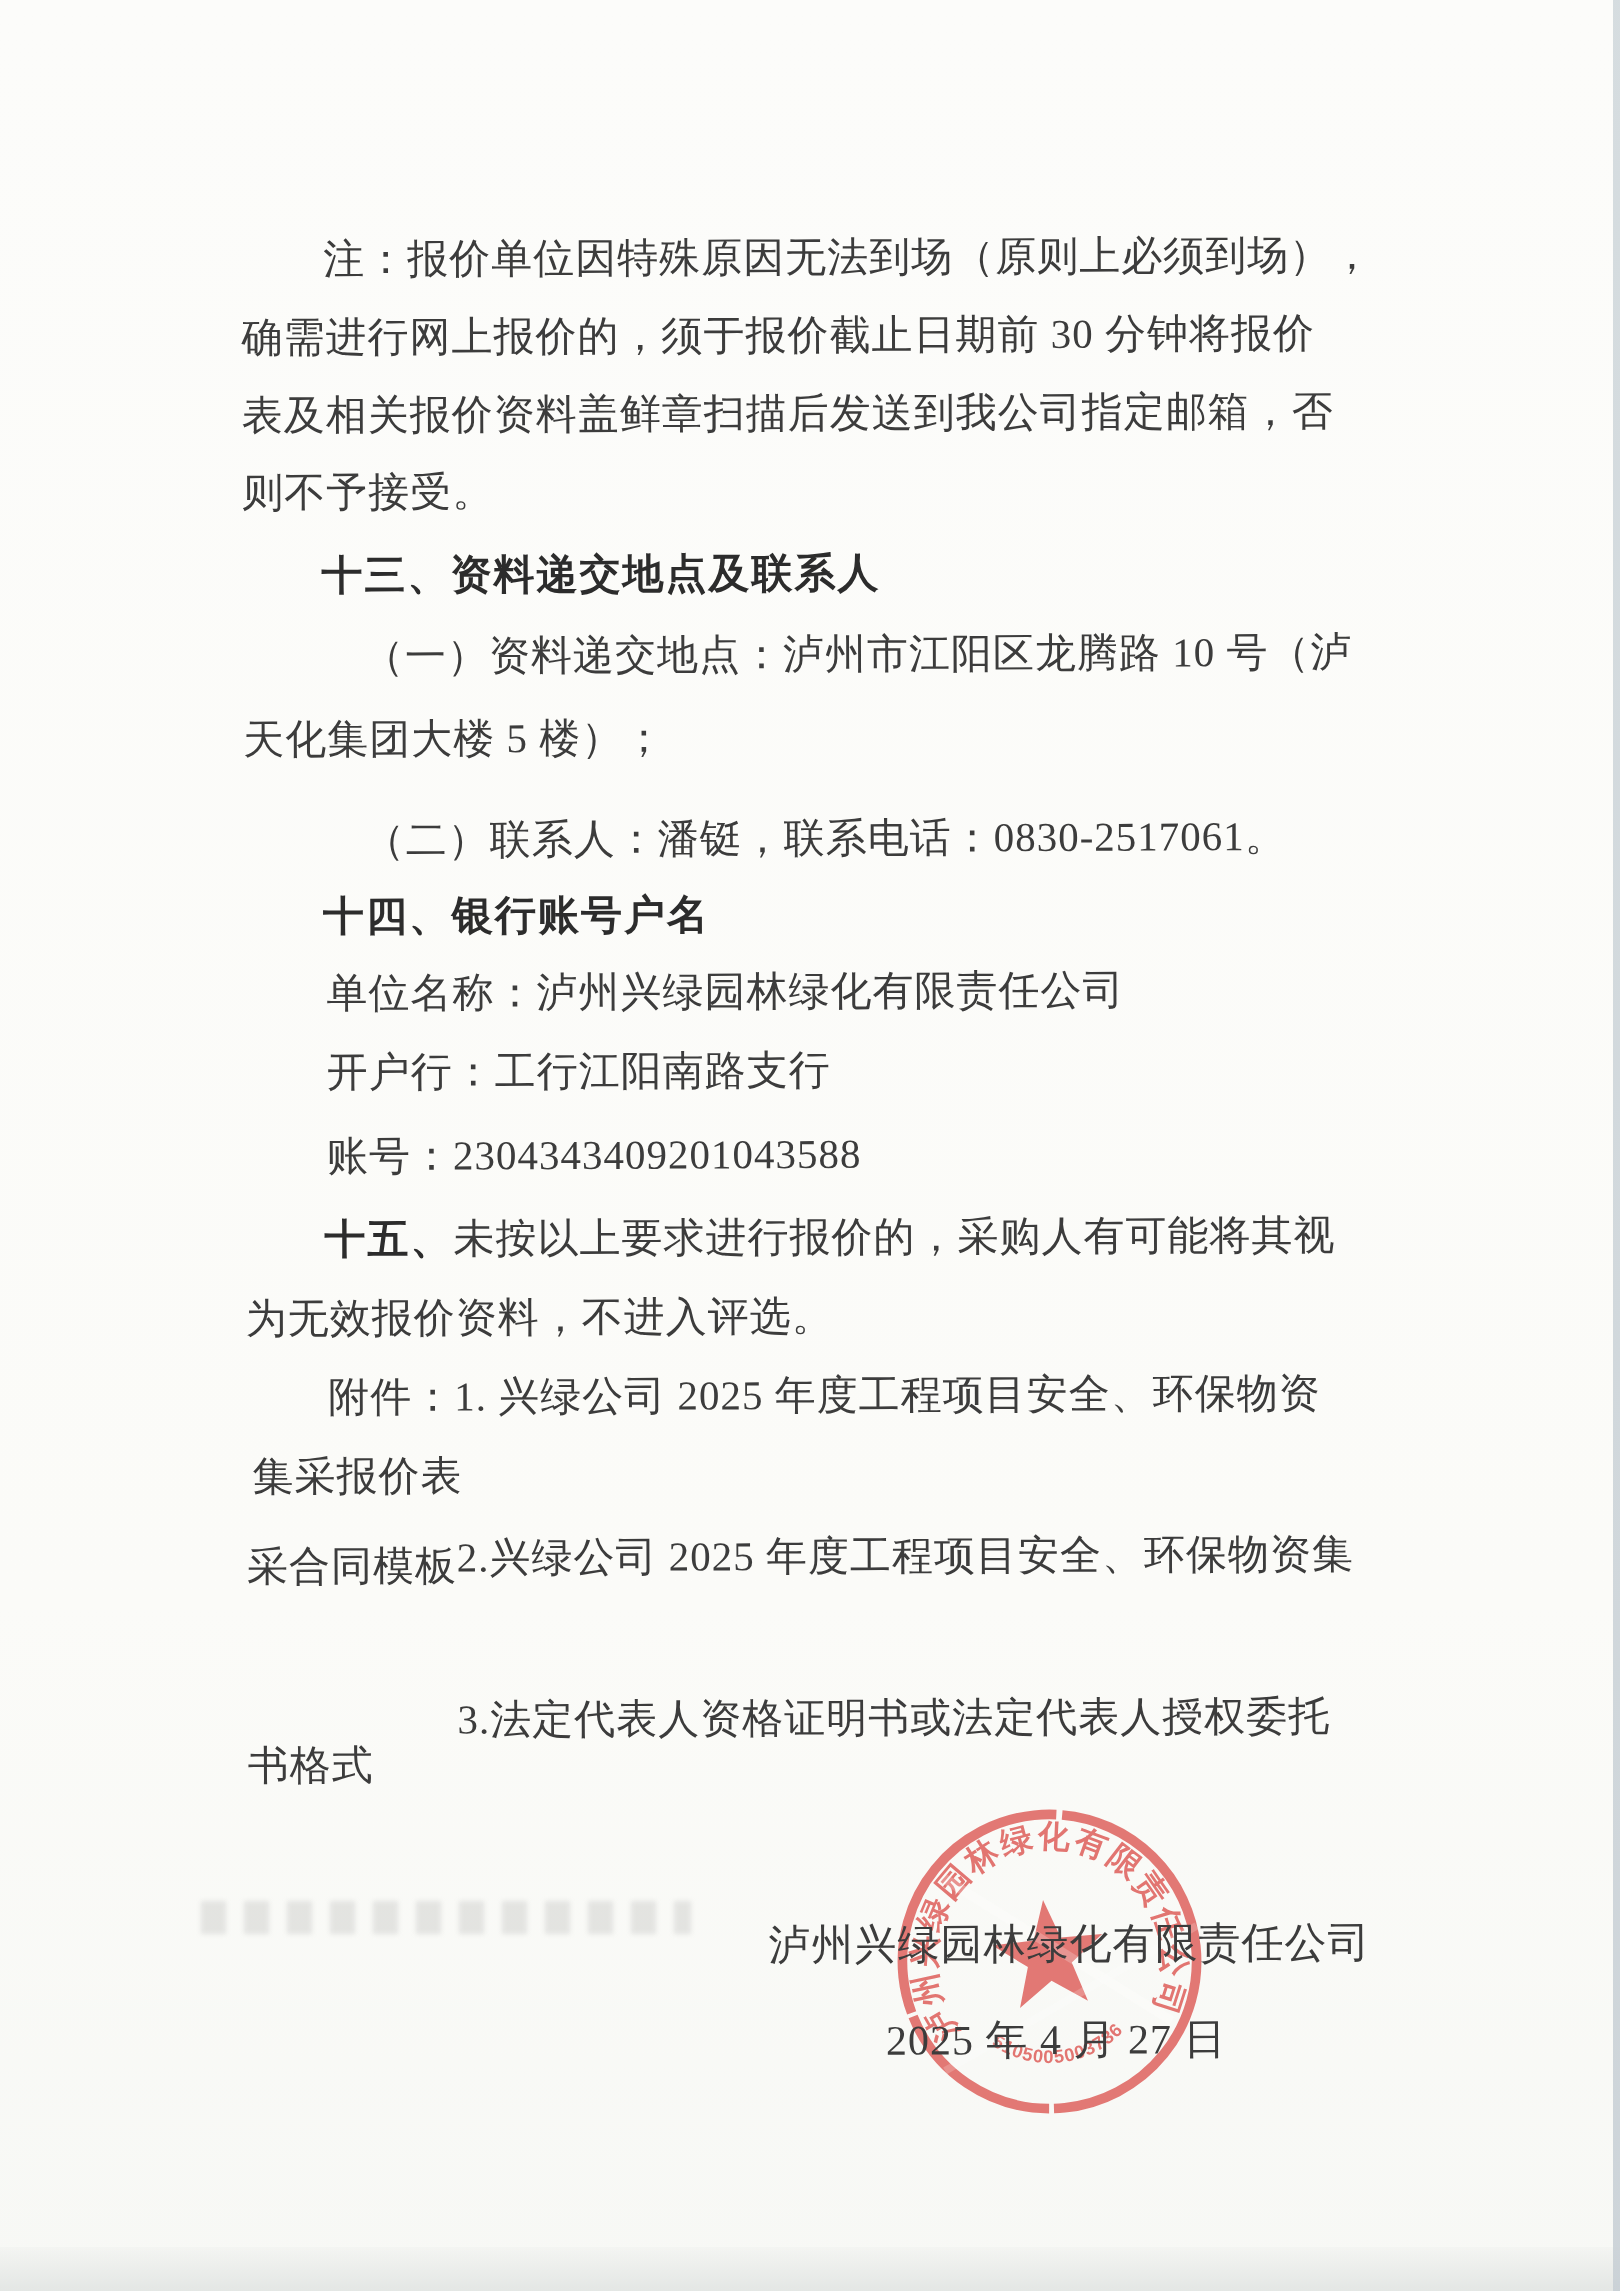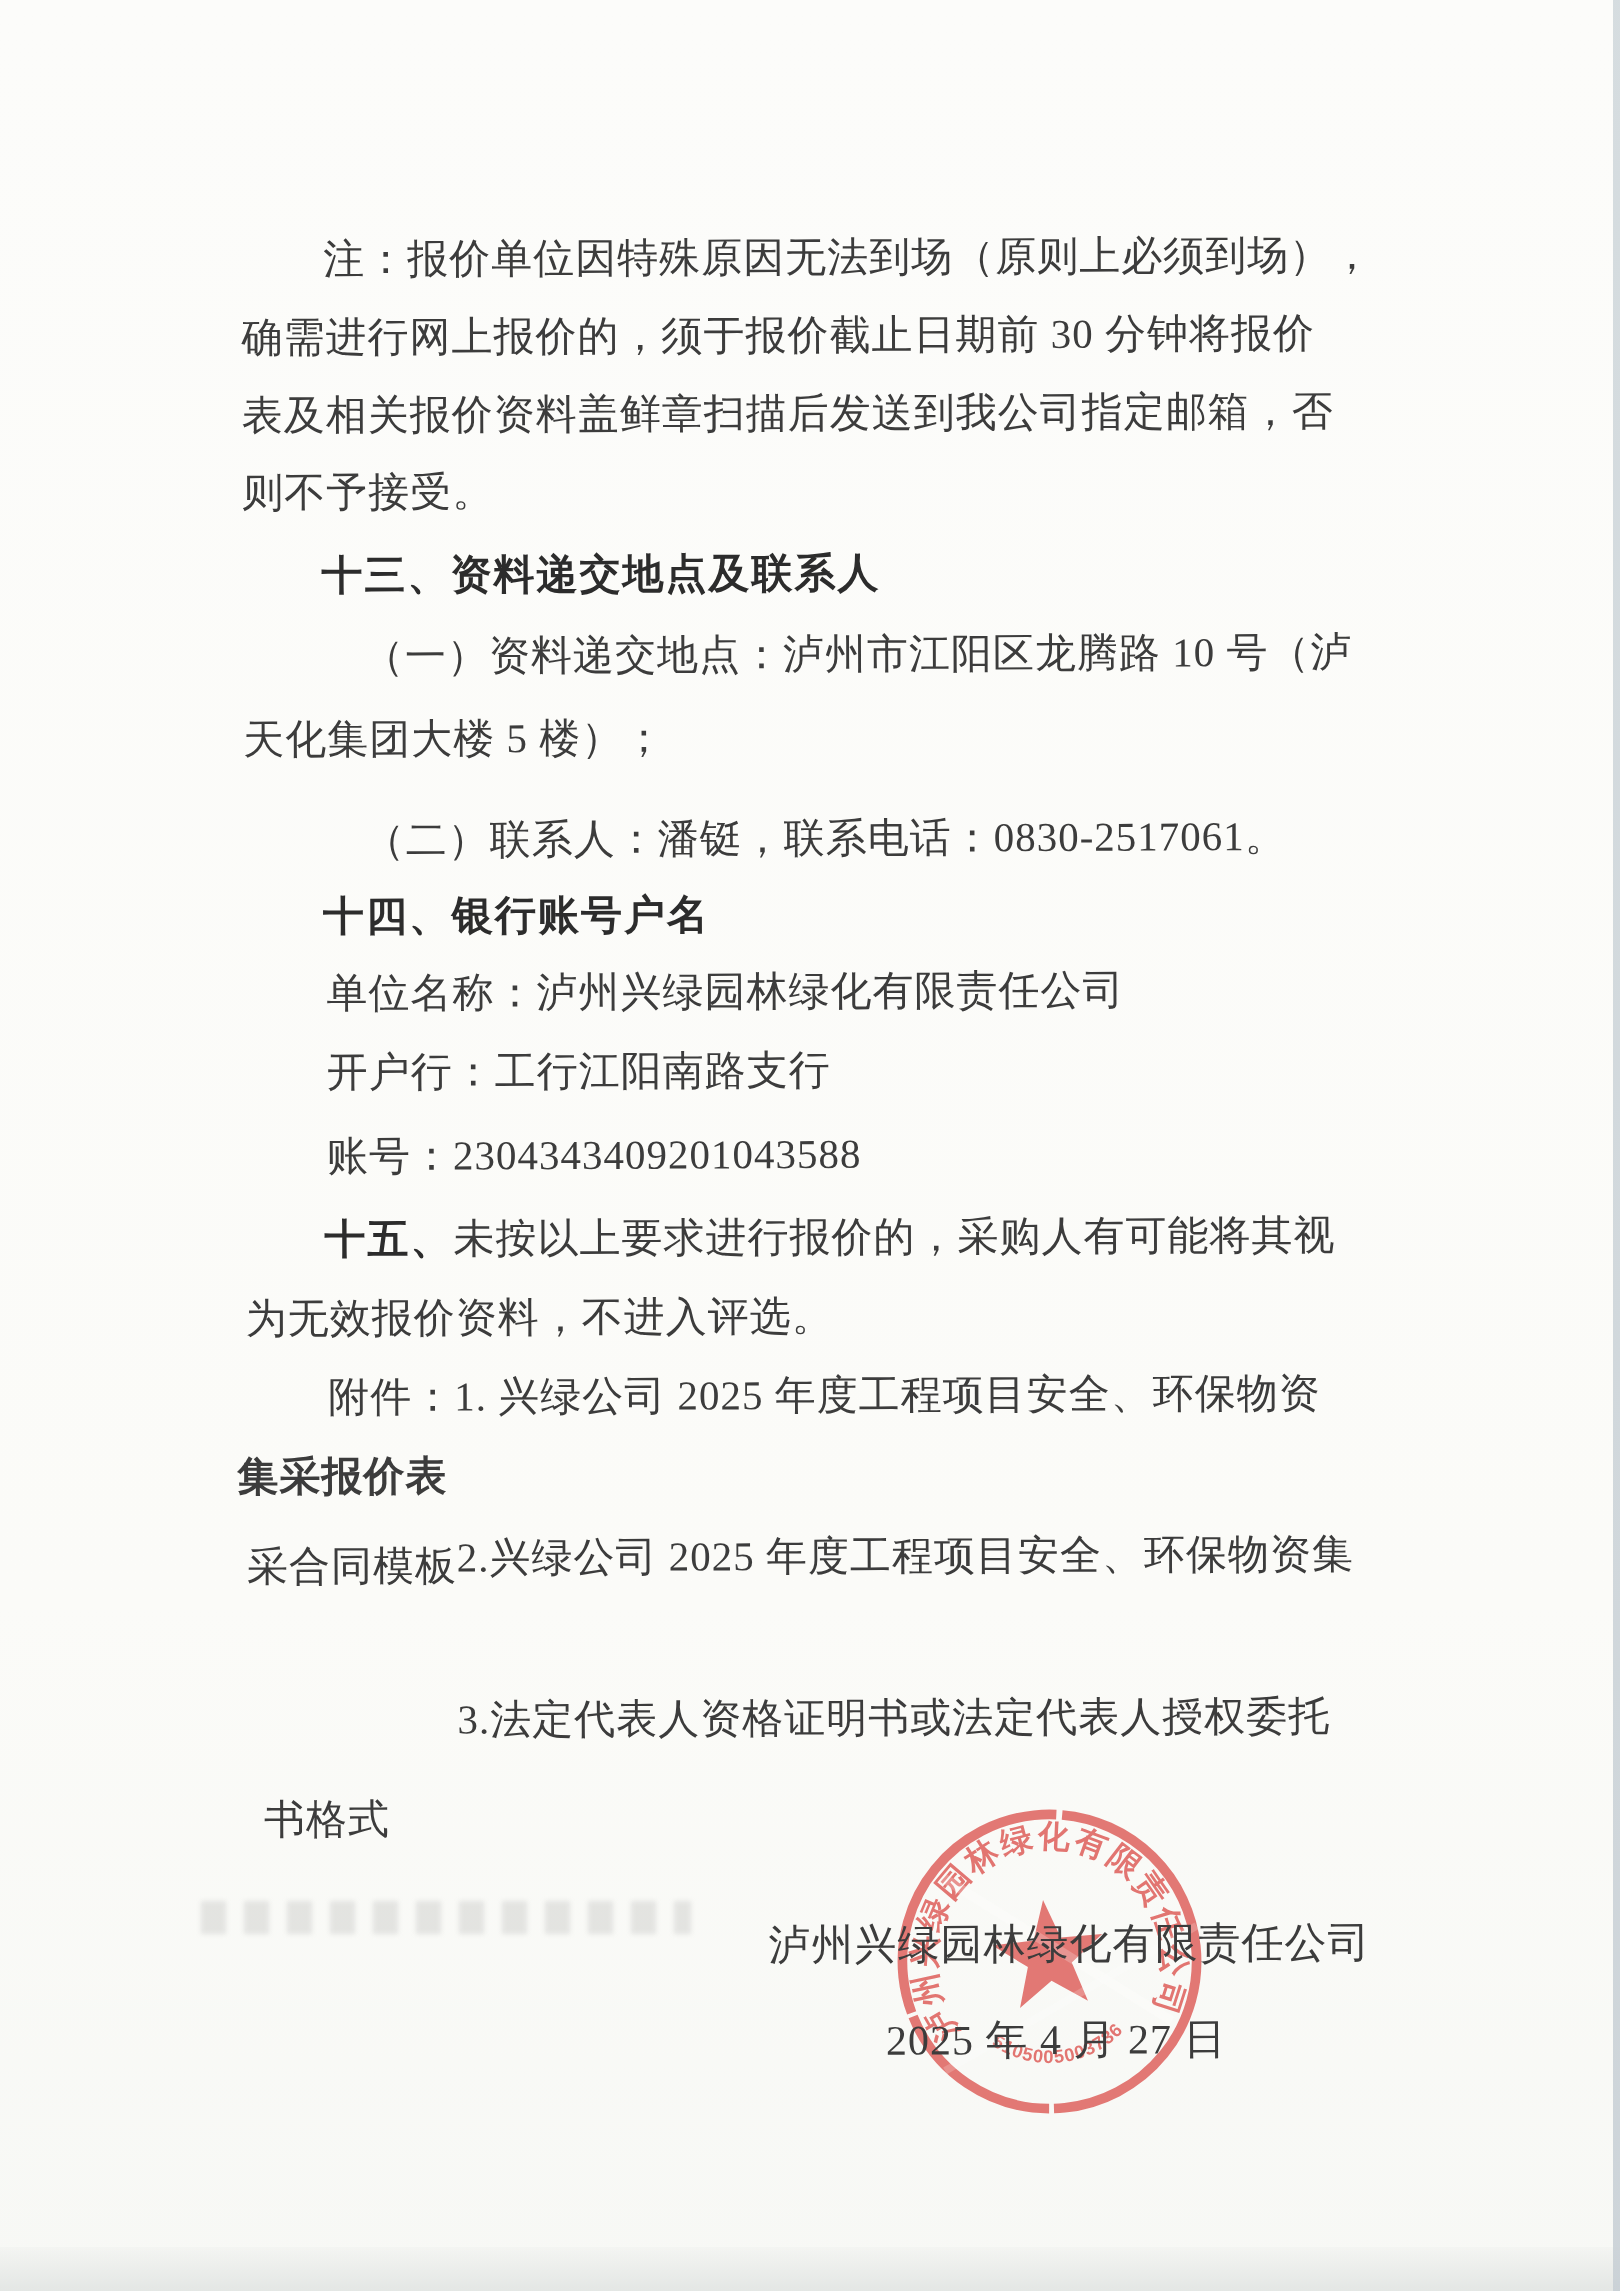--- a/index.html
+++ b/index.html
@@ -101,25 +101,25 @@
     <div class="line" style="left:327px; top:964px;">单位名称：泸州兴绿园林绿化有限责任公司</div>
     <div class="line" style="left:327px; top:1043px;">开户行：工行江阳南路支行</div>
     <div class="line" style="left:327px; top:1127px;">账号：2304343409201043588</div>
 
     <div class="line" style="left:324px; top:1210px;">
       <span class="prefix">十五、</span><span>未按以上要求进行报价的，采购人有可能将其视</span>
     </div>
     <div class="line" style="left:245px; top:1289px;">为无效报价资料，不进入评选。</div>
 
     <div class="line" style="left:327px; top:1368px;">附件：1. 兴绿公司 2025 年度工程项目安全、环保物资</div>
-    <div class="line" style="left:236px; top:1447px;font-weight:bold;">集采报价表</div>
+    <div class="line" style="left:251px; top:1447px;">集采报价表</div>
     <div class="line" style="left:455px; top:1529px;">2.兴绿公司 2025 年度工程项目安全、环保物资集</div>
     <div class="line" style="left:245px; top:1537px;">采合同模板</div>
     <div class="line" style="left:455px; top:1691px;">3.法定代表人资格证明书或法定代表人授权委托</div>
-    <div class="line" style="left:245px; top:1790px;margin-left:16px;">书格式</div>
+    <div class="line" style="left:245px; top:1736px;">书格式</div>
 
     <div class="line sig" style="left:765px; top:1918px; font-size:42px;">泸州兴绿园林绿化有限责任公司</div>
     <div class="line sig" style="left:882px; top:2014px; font-size:42px;">2025 年 4 月 27 日</div>
 
   </div>
 
   <div class="edge-strip"></div>
   <div class="bottom-band"></div>
 
 </div>

